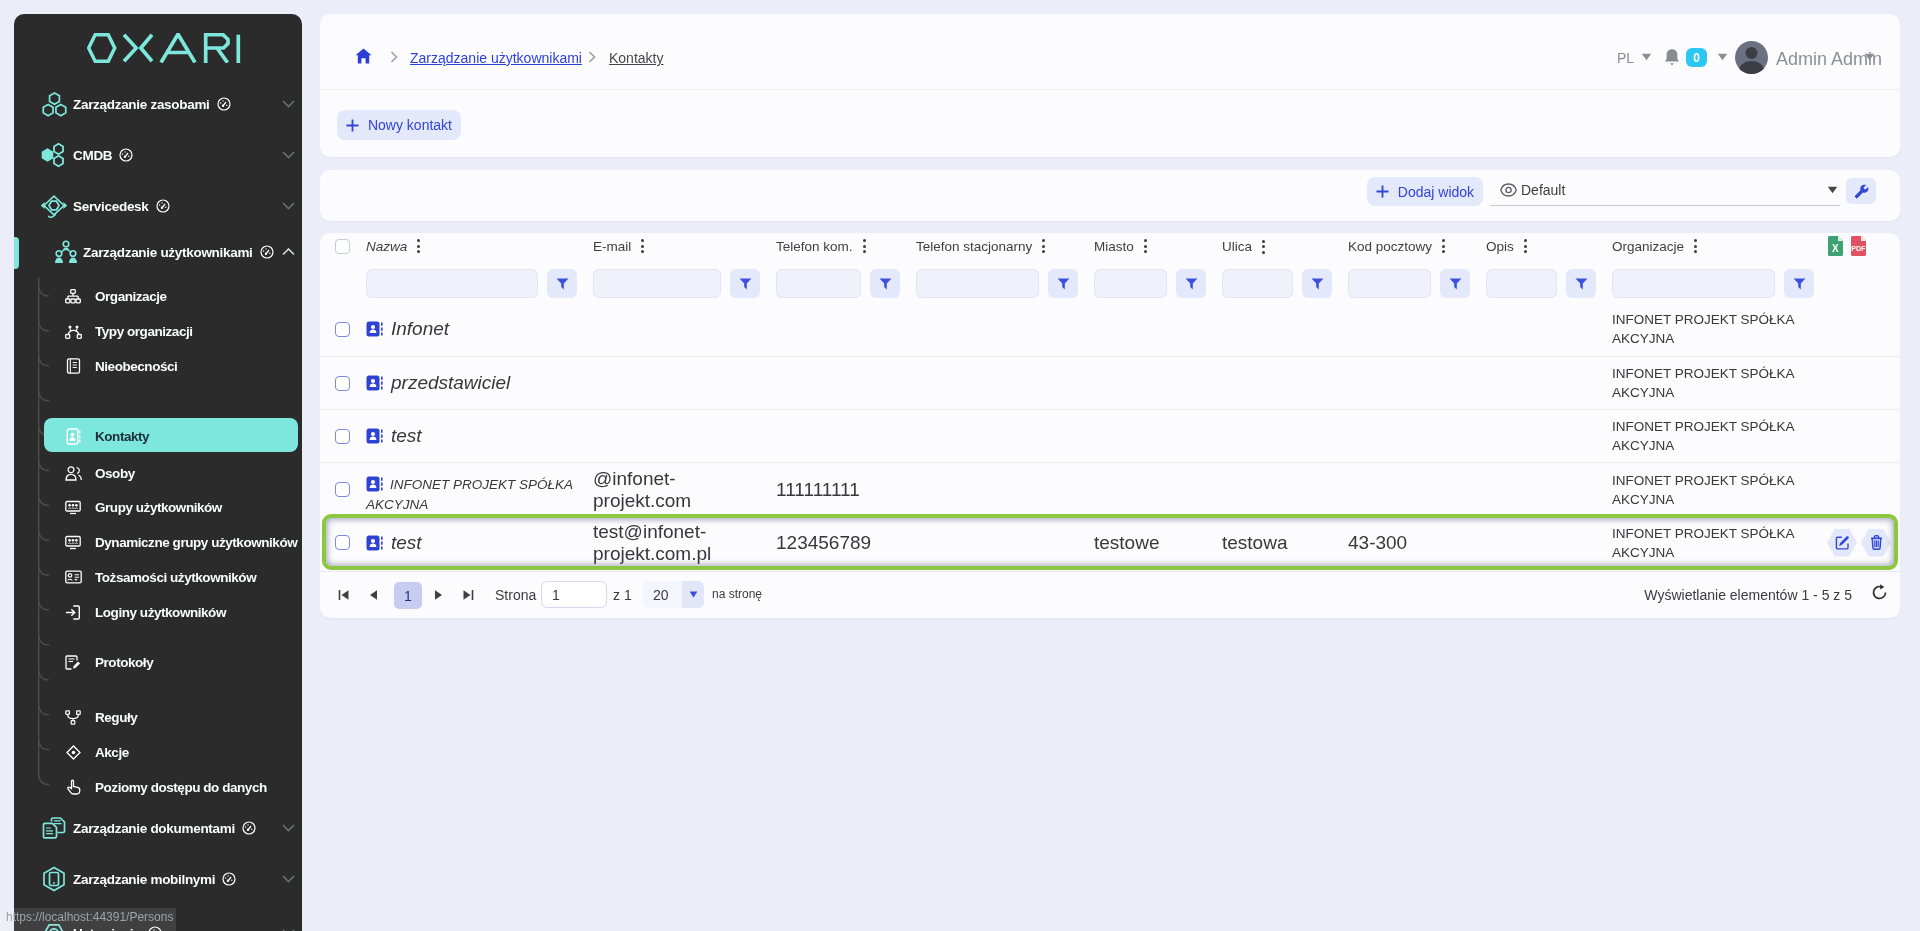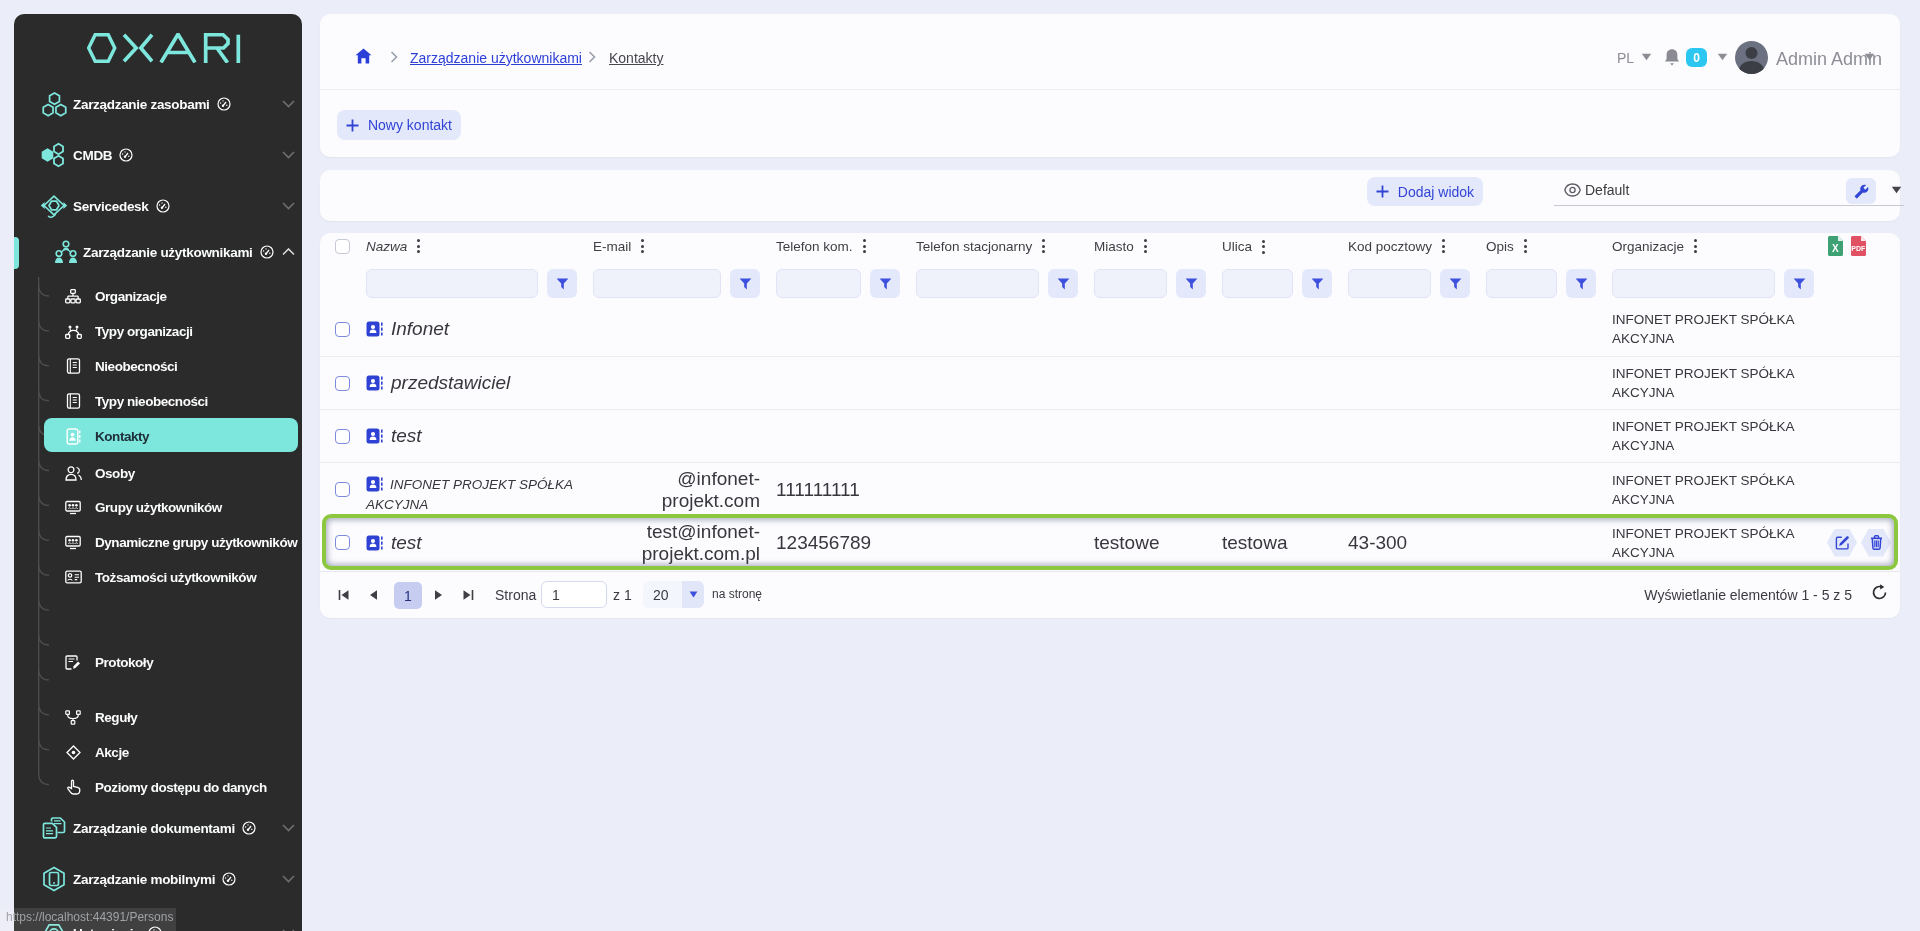--- a/index.html
+++ b/index.html
@@ -36,21 +36,21 @@
 #tablecard{ left:320px; top:233px; width:1580px; height:385px; }
 
 #crumbrow { position:absolute; left:0; top:0; width:1580px; height:76px; border-bottom:1px solid #ededf3; display:flex; align-items:center; }
 .bc-link { color:#2c3ed8; font-size:14px; text-decoration:underline; }
 .bc-cur { color:#46464c; font-size:14px; text-decoration:underline; }
 
 .btn-lav { background:#e3e8fb; color:#3245d5; border-radius:8px; font-size:14px; display:inline-flex; align-items:center; justify-content:center; gap:9px; }
 
 .trow { position:absolute; left:0; width:1580px; display:flex; align-items:center; }
 .cell { flex:none; padding:0 8px; display:flex; align-items:center; }
-.w-ck{width:38px; justify-content:flex-end;} .w-c1{width:227px;font-style:italic;} .w-c2{width:183px;text-align:right;} .w-c3{width:140px;}
+.w-ck{width:38px; justify-content:flex-end;} .w-c1{width:227px;font-style:italic;} .w-c2{width:183px;} .w-c3{width:140px;}
 .w-c4{width:178px;} .w-c5{width:128px;} .w-c6{width:126px;align-items:flex-end;} .w-c7{width:138px;}
 .w-c8{width:126px;} .w-c9{width:218px;} .w-act{width:78px;}
 .hcell { color:#3e3e44; font-size:13.5px; gap:10px; }
 .dots3 { display:inline-flex; flex-direction:column; gap:2.5px; }
 .dots3 i { width:3px; height:3px; border-radius:50%; background:#3b3b41; }
 .ckb { width:15px; height:15px; border-radius:4px; background:#fff; border:1px solid #c6cad6; }
 .ckb.row { border:1px solid #7d8ae0; width:15px; height:15px; }
 .finput { height:29px; background:#f0f2fb; border:1px solid #e0e4f6; border-radius:6px; flex:1; }
 .fbtn { width:30px; height:29px; margin-left:9px; background:#e3e8fb; border-radius:6px; flex:none; display:flex; align-items:center; justify-content:center; }
 .ctext { font-size:19px; color:#37373d; }
@@ -203,30 +203,20 @@
   <div class="mitem sub" style="top:332px">
     <span class="micon">
         <svg width="15" height="16" viewBox="0 0 15 16" fill="none" stroke="#fff" stroke-width="1.3">
           <rect x="1.5" y="0.8" width="12" height="14.4" rx="1.6"></rect>
           <path d="M4.3,0.8 V15.2" stroke-width="1.1"></path>
           <path d="M6.7,4.5 H10.8 M6.7,7 H10.8 M6.7,9.5 H10.8" stroke-width="1.1"></path>
         </svg>
       </span>
     <span class="mlabel">Nieobecności</span>
   </div>
-  <div class="mitem sub" style="top:367px">
-    <span class="micon">
-        <svg width="15" height="16" viewBox="0 0 15 16" fill="none" stroke="#fff" stroke-width="1.3">
-          <rect x="1.5" y="0.8" width="12" height="14.4" rx="1.6"></rect>
-          <path d="M4.3,0.8 V15.2" stroke-width="1.1"></path>
-          <path d="M6.7,4.5 H10.8 M6.7,7 H10.8 M6.7,9.5 H10.8" stroke-width="1.1"></path>
-        </svg>
-      </span>
-    <span class="mlabel">Typy nieobecności</span>
-  </div>
   <div class="mitem sub" style="top:402px">
     <span class="micon">
         <svg width="17" height="17" viewBox="0 0 17 17" fill="none">
           <rect x="2.2" y="1" width="10.6" height="15" rx="2" stroke="#fff" stroke-width="1.4"></rect>
           <circle cx="7.5" cy="6.6" r="1.9" fill="#fff"></circle>
           <path d="M4.3,12.8 C4.3,10.5 5.7,9.3 7.5,9.3 S10.7,10.5 10.7,12.8 Z" fill="#fff"></path>
           <path d="M14.8,2.5 V5.5 M14.8,7 V10 M14.8,11.5 V14.5" stroke="#fff" stroke-width="1.3" stroke-dasharray="3 1.5"></path>
         </svg>
       </span>
     <span class="mlabel" style="color:#20303a">Kontakty</span>
@@ -270,20 +260,29 @@
   <div class="mitem sub" style="top:543px">
     <span class="micon">
         <svg width="17" height="14" viewBox="0 0 17 14" fill="none" stroke="#fff" stroke-width="1.3">
           <rect x="0.8" y="1.2" width="15.4" height="11.6" rx="1.4"></rect>
           <circle cx="5" cy="5.4" r="1.7"></circle>
           <path d="M2.8,10.5 C3.1,8.8 6.9,8.8 7.2,10.5" stroke-width="1.1"></path>
           <path d="M9.7,4.8 H14 M9.7,7.2 H14 M9.7,9.6 H12.2" stroke-width="1.1"></path>
         </svg>
       </span>
     <span class="mlabel">Tożsamości użytkowników</span>
+  </div>
+  <div class="mitem sub" style="top:578px">
+    <span class="micon">
+        <svg width="16" height="15" viewBox="0 0 16 15" fill="none" stroke="#fff" stroke-width="1.4">
+          <path d="M8.3,1 H13 C13.8,1 14.3,1.5 14.3,2.3 V12.7 C14.3,13.5 13.8,14 13,14 H8.3"></path>
+          <path d="M1,7.5 H9.5 M6.3,4.3 L9.7,7.5 L6.3,10.7"></path>
+        </svg>
+      </span>
+    <span class="mlabel">Loginy użytkowników</span>
   </div>
   <div class="mitem sub" style="top:628px">
     <span class="micon">
         <svg width="16" height="15" viewBox="0 0 16 15" fill="none" stroke="#fff" stroke-width="1.3">
           <path d="M12,5.5 V2 C12,1.3 11.6,1 11,1 H2 C1.4,1 1,1.3 1,2 V13 C1,13.7 1.4,14 2,14 H6.5"></path>
           <path d="M3.5,4 H9.5 M3.5,6.5 H8" stroke-width="1.1"></path>
           <path d="M8.5,11.2 L13.1,6.6 L15,8.5 L10.4,13.1 L8.2,13.8 Z" fill="#fff" stroke="none"></path>
         </svg>
       </span>
     <span class="mlabel">Protokoły</span>
@@ -429,21 +428,21 @@
     <span>Nowy kontakt</span>
   </div>
 </div>
 <div id="toolcard" class="card">
   <div class="btn-lav abs" style="left:1047px;top:7px;width:116px;height:29px">
     <svg width="13" height="13" viewBox="0 0 13 13">
         <path d="M5.6,0.5 H7.4 V5.6 H12.5 V7.4 H7.4 V12.5 H5.6 V7.4 H0.5 V5.6 H5.6 Z" fill="#3245d5"></path>
       </svg>
     <span>Dodaj widok</span>
   </div>
-  <div class="abs" style="left:1234px;top:4px;width:350px;height:32px;border-bottom:1px solid #c6c8d4">
+  <div class="abs" style="left:1170px;top:4px;width:350px;height:32px;border-bottom:1px solid #c6c8d4">
     <svg class="abs" style="left:10px;top:9px" width="17" height="14" viewBox="0 0 17 14" fill="none" stroke="#5c5c63" stroke-width="1.3">
         <path d="M8.5,1 C12.5,1 15.3,4 16.2,7 C15.3,10 12.5,13 8.5,13 C4.5,13 1.7,10 0.8,7 C1.7,4 4.5,1 8.5,1 Z"></path>
         <circle cx="8.5" cy="7" r="2.6"></circle>
       </svg>
     <span class="abs" style="left:31px;top:8px;font-size:14px;color:#3c3c41">Default</span>
     <svg class="abs" style="left:337px;top:12px" width="11" height="8" viewBox="0 0 11 8">
         <path d="M0.8,0.8 H10.2 L5.5,7.2 Z" fill="#45454b"></path>
       </svg>
   </div>
   <div class="abs" style="left:1526px;top:8px;width:30px;height:26px;background:#e3e8fb;border-radius:6px;display:flex;align-items:center;justify-content:center">

